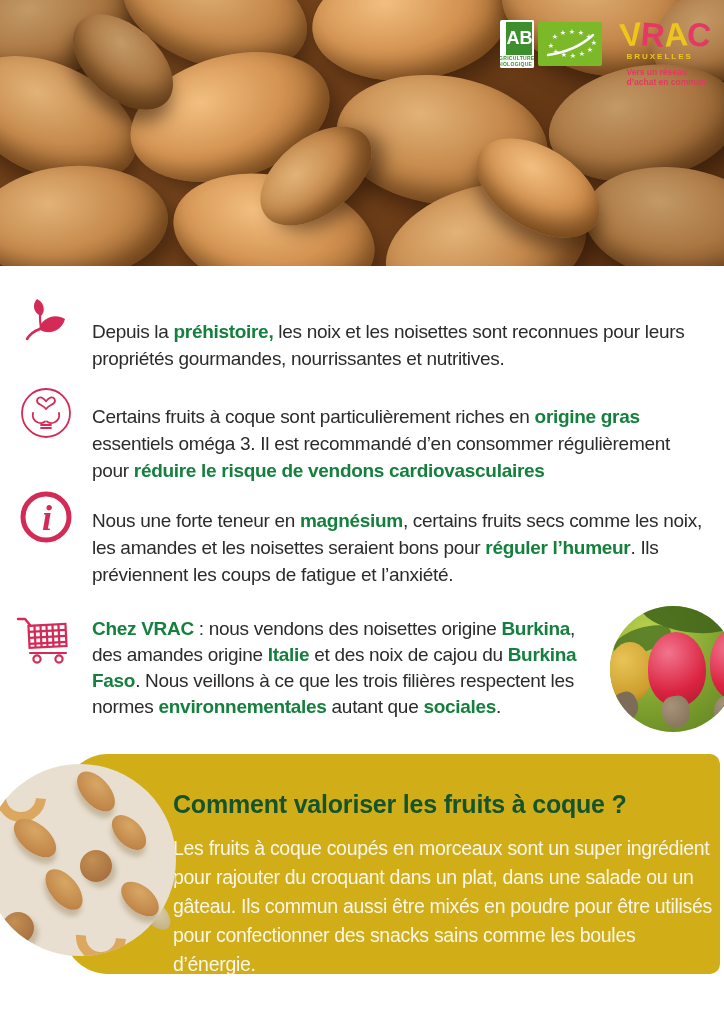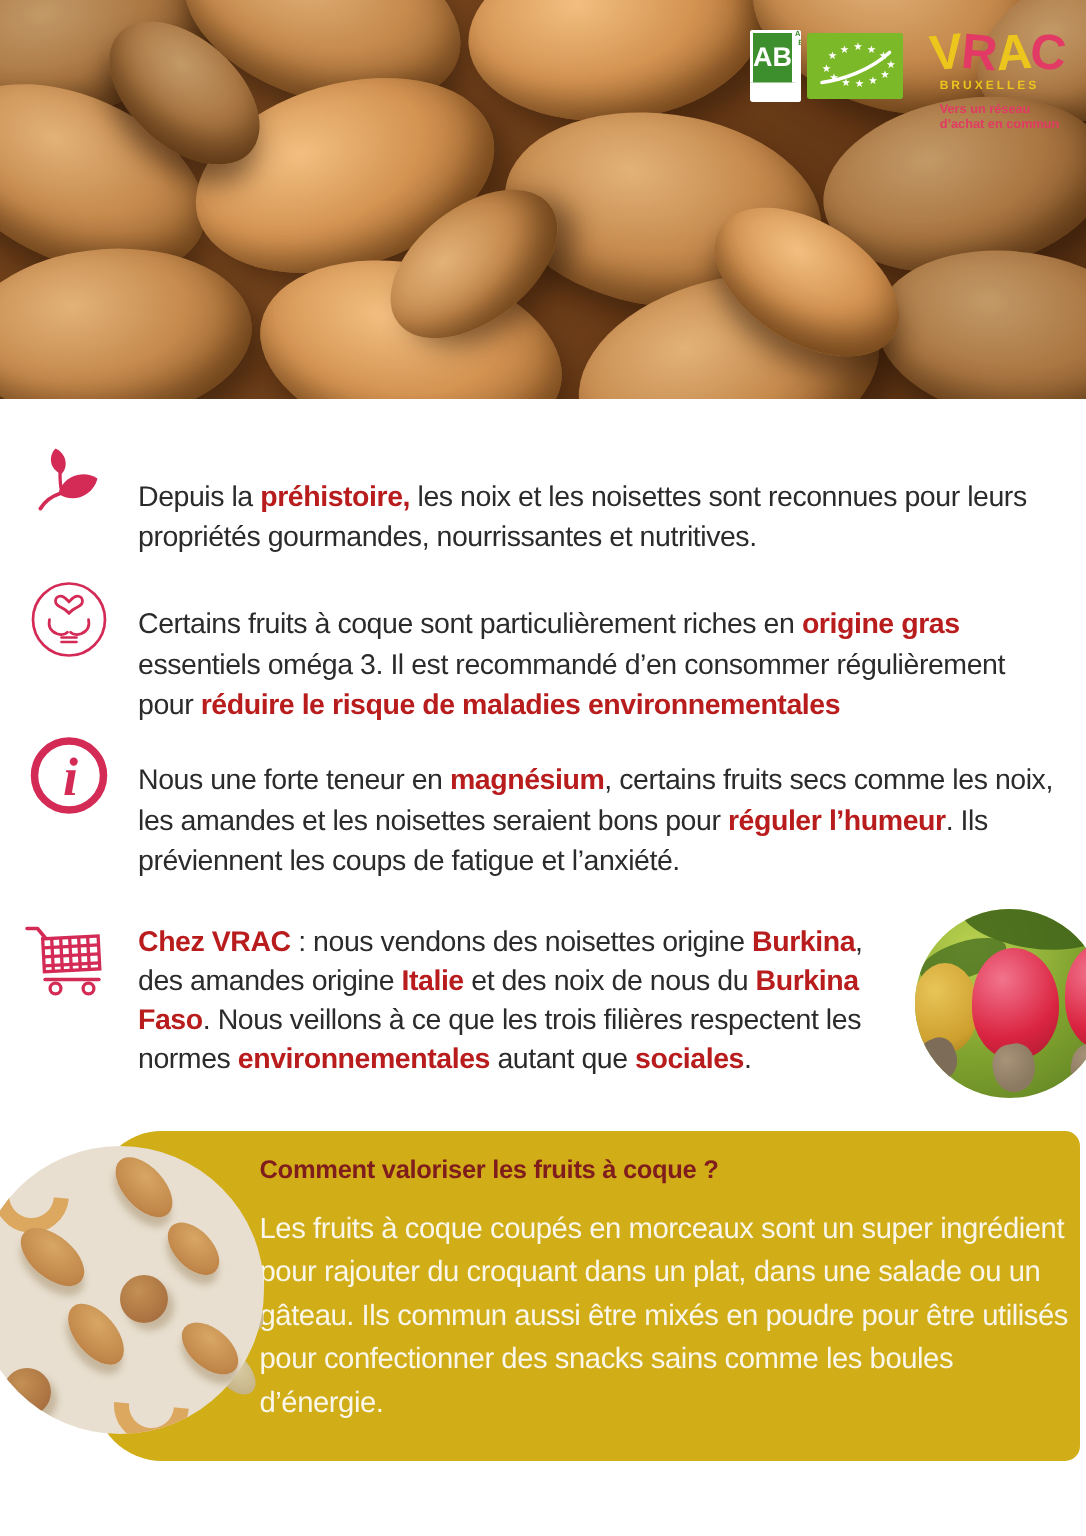--- a/index.html
+++ b/index.html
@@ -11,42 +11,42 @@
     background:radial-gradient(circle at 20% 30%, #7c4a20 0%, #6b3c17 50%, #5b3212 100%);}
   .al{position:absolute;left:var(--x);top:var(--y);width:var(--w);height:var(--h);
     transform:rotate(var(--r));border-radius:50%;
     background:radial-gradient(ellipse at 38% 32%, #e2b277 0%, #c68a4d 45%, #9a632e 78%, #7c4b1f 100%);
     box-shadow:inset -8px -12px 20px rgba(60,30,5,.45), 7px 11px 18px rgba(40,20,5,.5);}
   .al.dk{filter:brightness(.86);}
   .al.lt{filter:brightness(1.07);}
 
   
   .logos{position:absolute;left:500px;top:20px;width:210px;height:80px;z-index:3;display:flex;gap:4px;}
-  .ab-logo{width:42px;height:48px;background:#fff;border-radius:2px;display:flex;overflow:hidden;}
+  .ab-logo{width:42px;height:48px;background:#fff;border-radius:2px;display:flex;flex-direction:column;overflow:hidden;align-items:flex-end;}
   .ab-box{height:33px;background:#3d8f2d;color:#fff;display:flex;align-items:center;justify-content:center;
     font-weight:bold;font-size:18px;letter-spacing:0;border:2px solid #fff;border-bottom:none;}
   .ab-caption{flex:1;background:#fff;color:#3d8f2d;font-size:5px;font-weight:bold;line-height:5.5px;
     text-align:center;letter-spacing:.3px;padding-top:1px;}
   .eu-logo{width:64px;height:44px;background:#7cb928;border-radius:2px;margin-top:2px;}
   .vrac-logo{margin-left:14px;display:flex;flex-direction:column;align-items:flex-start;}
   .vrac-letters{display:flex;font-weight:bold;font-size:33px;line-height:30px;letter-spacing:-1px;}
   .vrac-letters span{display:inline-block;}
   .vl-y{color:#ecc51d;} .vl-p{color:#e23a64;}
   .vl-1{transform:rotate(-6deg);} .vl-2{transform:rotate(5deg);} .vl-3{transform:rotate(-4deg);} .vl-4{transform:rotate(6deg);}
   .vrac-city{color:#ecc51d;font-size:8px;font-weight:bold;letter-spacing:2px;margin:2px 0 6px 6px;}
   .vrac-tagline{color:#e23a64;font-size:8.5px;font-weight:bold;line-height:10px;margin-left:6px;}
 
   
   .banner{position:absolute;left:0;top:197px;width:263px;height:60px;background:#d42a56;z-index:3;
     border-radius:0 30px 30px 0;display:flex;align-items:center;padding-left:16px;box-sizing:border-box;}
   .banner-title{color:#fff;font-weight:bold;font-size:28px;letter-spacing:.5px;}
 
   
   .fact-text{position:absolute;font-size:19px;line-height:27px;color:#2b2b2b;letter-spacing:-.3px;}
-  .fact-text b{color:#b91c1c;}
+  .fact-text b{color:#15803d;}
   .f1{left:92px;top:299px;width:618px;}
   .f2{left:92px;top:384px;width:618px;}
   .f3{left:92px;top:488px;width:618px;}
   .f4{left:92px;top:597px;width:508px;line-height:26px;}
   .fact-icon{position:absolute;z-index:2;}
   .i1{left:20px;top:296px;width:46px;height:46px;}
   .i2{left:20px;top:387px;width:52px;height:52px;}
   .i3{left:18px;top:489px;width:56px;height:56px;}
   .i4{left:14px;top:608px;width:58px;height:58px;}
 
@@ -62,21 +62,21 @@
     background:radial-gradient(circle at 35% 28%, #f2748d 0%, #da2441 60%, #a81830 100%);}
   .apple-r2{left:100px;top:22px;width:54px;height:72px;border-radius:48% 52% 46% 46%;
     background:radial-gradient(circle at 35% 28%, #f2748d 0%, #da2441 60%, #a81830 100%);}
   .nut1{left:4px;top:86px;width:24px;height:28px;background:#7d6d58;border-radius:50% 45% 60% 55%;transform:rotate(-22deg);}
   .nut2{left:52px;top:90px;width:28px;height:32px;background:radial-gradient(circle at 35% 30%, #a79378 0%, #8a7860 70%);border-radius:50% 45% 60% 55%;transform:rotate(-10deg);}
   .nut3{left:104px;top:90px;width:26px;height:30px;background:radial-gradient(circle at 35% 30%, #a79378 0%, #8a7860 70%);border-radius:50% 45% 60% 55%;transform:rotate(12deg);}
 
   
   .tip-box{position:absolute;left:63px;top:754px;width:657px;height:220px;background:#d1ad17;
     border-radius:45px 10px 10px 45px;box-sizing:border-box;padding:16px 24px 0 110px;z-index:1;}
-  .tip-title{color:#7f1d1d;font-weight:bold;font-size:17px;letter-spacing:-.2px;}
+  .tip-title{color:#14532d;font-weight:bold;font-size:25px;letter-spacing:-.2px;margin-top:20px;}
   .tip-body{margin-top:15px;color:#faf7ea;font-size:19.5px;line-height:29px;letter-spacing:-.3px;width:545px;}
 
   
   .nuts-circle{position:absolute;left:-16px;top:764px;width:192px;height:192px;border-radius:50%;overflow:hidden;
     background:#e8dfd0;z-index:2;}
   .nuts-circle div{position:absolute;}
   .pat-almond{border-radius:50%;background:radial-gradient(ellipse at 40% 30%, #d8a764 0%, #c08649 70%, #a66a33 100%);
     box-shadow:4px 5px 5px rgba(120,90,40,.30);}
   .pat-hazel{border-radius:50%;background:radial-gradient(circle at 38% 32%, #c49053 0%, #a87040 75%);
     box-shadow:4px 5px 5px rgba(120,90,40,.30);}
@@ -195,23 +195,23 @@
         <path d="M21,17 v22 M27,17 v22 M33,17 v22 M39,17 v22 M45,17 v22"></path>
         <path d="M15,23 h37 M15,29 h37 M15,35 h37"></path>
       </g>
       <path d="M16,45 h36" stroke="#d42a56" stroke-width="2.2" stroke-linecap="round"></path>
       <circle cx="23" cy="51" r="3.6" fill="none" stroke="#d42a56" stroke-width="2.2"></circle>
       <circle cx="45" cy="51" r="3.6" fill="none" stroke="#d42a56" stroke-width="2.2"></circle>
     </svg>
   </div>
 
   <p class="fact-text f1"><span>Depuis la </span><b>préhistoire,</b><span> les noix et les noisettes  sont reconnues pour leurs propriétés gourmandes, nourrissantes et nutritives.</span></p>
-  <p class="fact-text f2"><span>Certains fruits à coque sont particulièrement riches en </span><b>origine gras</b><span> essentiels oméga 3. Il est recommandé d’en consommer régulièrement pour </span><b>réduire le risque de maladies environnementales</b></p>
+  <p class="fact-text f2"><span>Certains fruits à coque sont particulièrement riches en </span><b>origine gras</b><span> essentiels oméga 3. Il est recommandé d’en consommer régulièrement pour </span><b>réduire le risque de vendons cardiovasculaires</b></p>
   <p class="fact-text f3"><span>Nous une forte teneur en </span><b>magnésium</b><span>, certains fruits secs comme les noix, les amandes et les noisettes seraient bons pour </span><b>réguler l’humeur</b><span>. Ils préviennent les coups de fatigue et l’anxiété.</span></p>
-  <p class="fact-text f4"><b>Chez VRAC</b><span> : nous vendons des noisettes origine </span><b>Burkina</b><span>, des amandes origine </span><b>Italie</b><span> et des noix de nous du </span><b>Burkina Faso</b><span>. Nous veillons à ce que les trois filières respectent les normes </span><b>environnementales</b><span> autant que </span><b>sociales</b><span>.</span></p>
+  <p class="fact-text f4"><b>Chez VRAC</b><span> : nous vendons des noisettes origine </span><b>Burkina</b><span>, des amandes origine </span><b>Italie</b><span> et des noix de cajou du </span><b>Burkina Faso</b><span>. Nous veillons à ce que les trois filières respectent les normes </span><b>environnementales</b><span> autant que </span><b>sociales</b><span>.</span></p>
 
   <div class="cashew-circle">
     <div class="leafblob1"></div>
     <div class="leafblob2"></div>
     <div class="apple-y"></div>
     <div class="apple-r1"></div>
     <div class="apple-r2"></div>
     <div class="nut1"></div>
     <div class="nut2"></div>
     <div class="nut3"></div>

